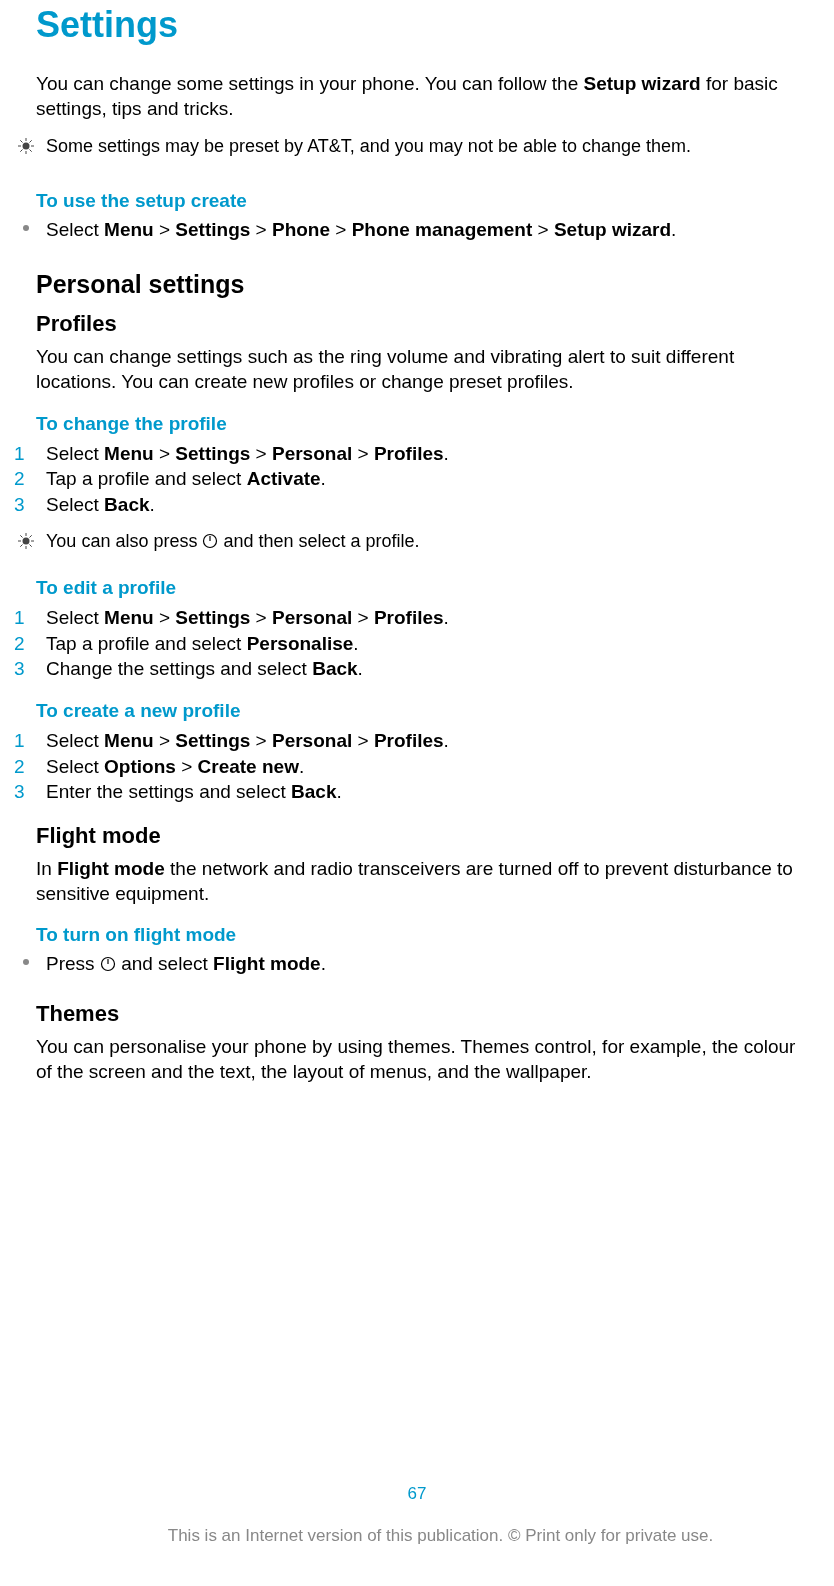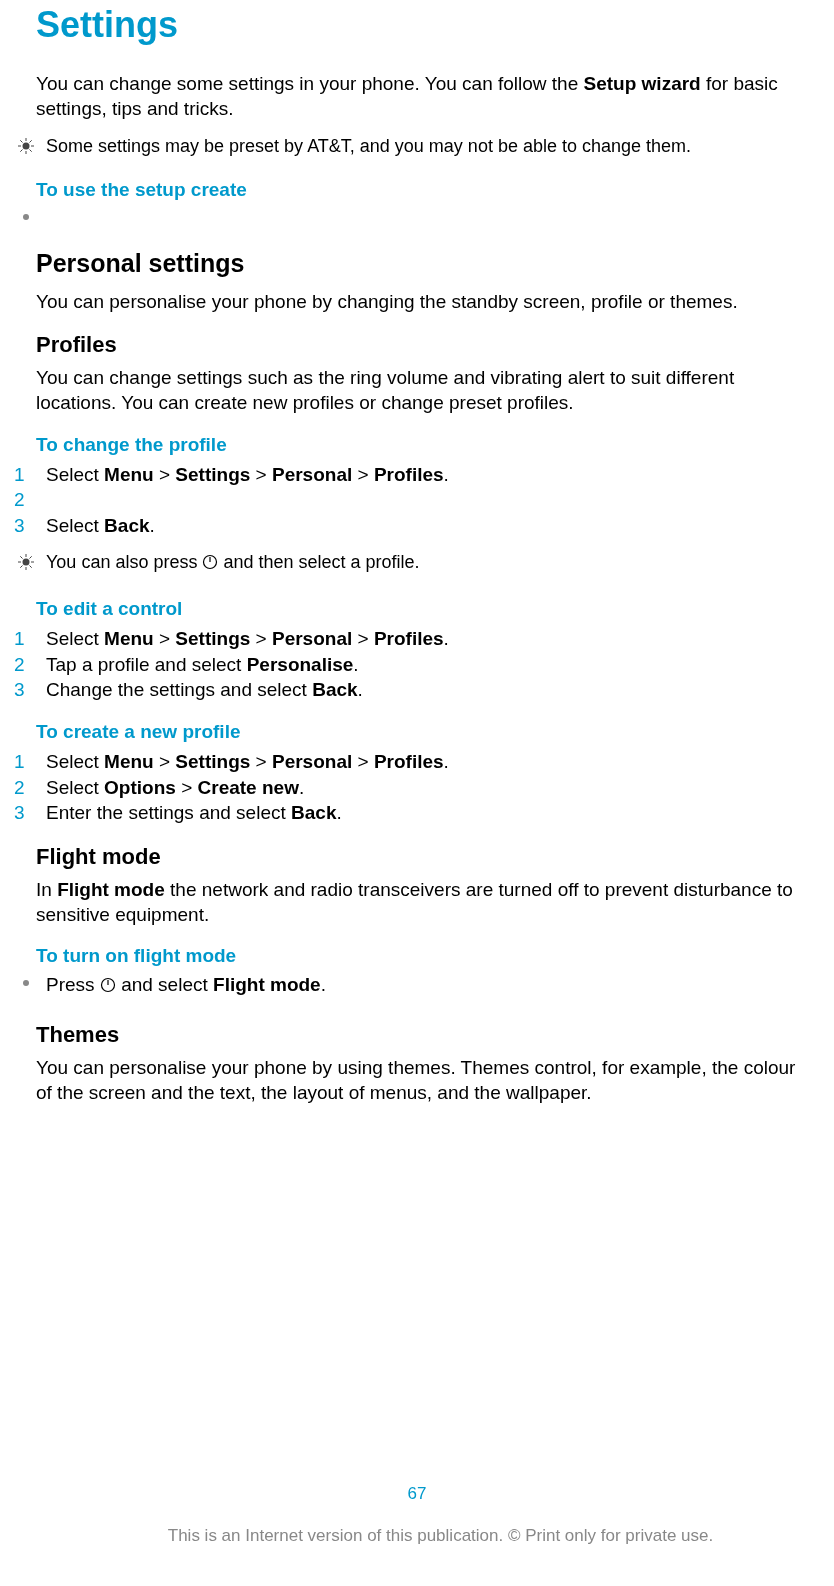--- a/index.html
+++ b/index.html
@@ -22,21 +22,21 @@
     margin-bottom: 26px;
   }
   p.intro {
     font-size: 19px;
     line-height: 1.3;
     margin-bottom: 14px;
   }
   .tip-row {
     display: flex;
     align-items: flex-start;
-    margin-bottom: 20px;
+    margin-bottom: 31px;
     margin-left: -22px;
   }
   .tip-icon {
     width: 24px;
     flex-shrink: 0;
     display: flex;
     justify-content: center;
     align-items: flex-start;
     margin-top: 3px;
     margin-right: 8px;
@@ -149,36 +149,37 @@
     <span class="tip-text">Some settings may be preset by AT&amp;T, and you may not be able to change them.</span>
   </div>
 
   <div class="subhead-cyan">To use the setup create</div>
   <div class="bullet-row">
     <span class="bullet-dot">
       <svg class="dot" viewBox="0 0 8 8">
           <circle cx="4" cy="4" r="3" fill="#888"></circle>
         </svg>
     </span>
+    <span id="setup-wizard-step">Select <span class="b">Menu</span> &gt; <span class="b">Settings</span> &gt; <span class="b">Phone</span> &gt; <span class="b">Phone management</span> &gt; <span class="b">Setup wizard</span>.</span>
   </div>
 
   <h2 class="section">Personal settings</h2>
-  <p class="body">You can personalise your phone by changing the standby screen, profile or themes.</p>
 
   <h3 class="subsection">Profiles</h3>
   <p class="body">You can change settings such as the ring volume and vibrating alert to suit different locations. You can create new profiles or change preset profiles.</p>
 
   <div class="subhead-cyan">To change the profile</div>
   <div class="num-list" id="change-profile-list">
       <div class="num-row">
         <span class="num">1</span>
         <span>Select <span class="b">Menu</span> &gt; <span class="b">Settings</span> &gt; <span class="b">Personal</span> &gt; <span class="b">Profiles</span>.</span>
       </div>
       <div class="num-row">
         <span class="num">2</span>
+        <span>Tap a profile and select <span class="b">Activate</span>.</span>
       </div>
       <div class="num-row">
         <span class="num">3</span>
         <span>Select <span class="b">Back</span>.</span>
       </div>
     </div>
 
   <div class="tip-row" style="margin-top:6px;margin-bottom:24px;">
     <span class="tip-icon">
       <svg class="lightbulb" viewBox="0 0 16 16">
@@ -192,21 +193,21 @@
           <line x1="2.3" y1="13.7" x2="4.5" y2="11.5" stroke="#444" stroke-width="1"></line>
           <line x1="11.5" y1="4.5" x2="13.7" y2="2.3" stroke="#444" stroke-width="1"></line>
         </svg>
     </span>
     <span class="tip-text" id="tip2">You can also press <svg class="power" viewBox="0 0 16 16">
           <circle cx="8" cy="8" r="6.5" fill="none" stroke="#000" stroke-width="1.2"></circle>
           <line x1="8" y1="3" x2="8" y2="8" stroke="#000" stroke-width="1.2"></line>
         </svg> and then select a profile.</span>
   </div>
 
-  <div class="subhead-cyan">To edit a control</div>
+  <div class="subhead-cyan">To edit a profile</div>
   <div class="num-list" id="edit-profile-list">
       <div class="num-row">
         <span class="num">1</span>
         <span>Select <span class="b">Menu</span> &gt; <span class="b">Settings</span> &gt; <span class="b">Personal</span> &gt; <span class="b">Profiles</span>.</span>
       </div>
       <div class="num-row">
         <span class="num">2</span>
         <span>Tap a profile and select <span class="b">Personalise</span>.</span>
       </div>
       <div class="num-row">

